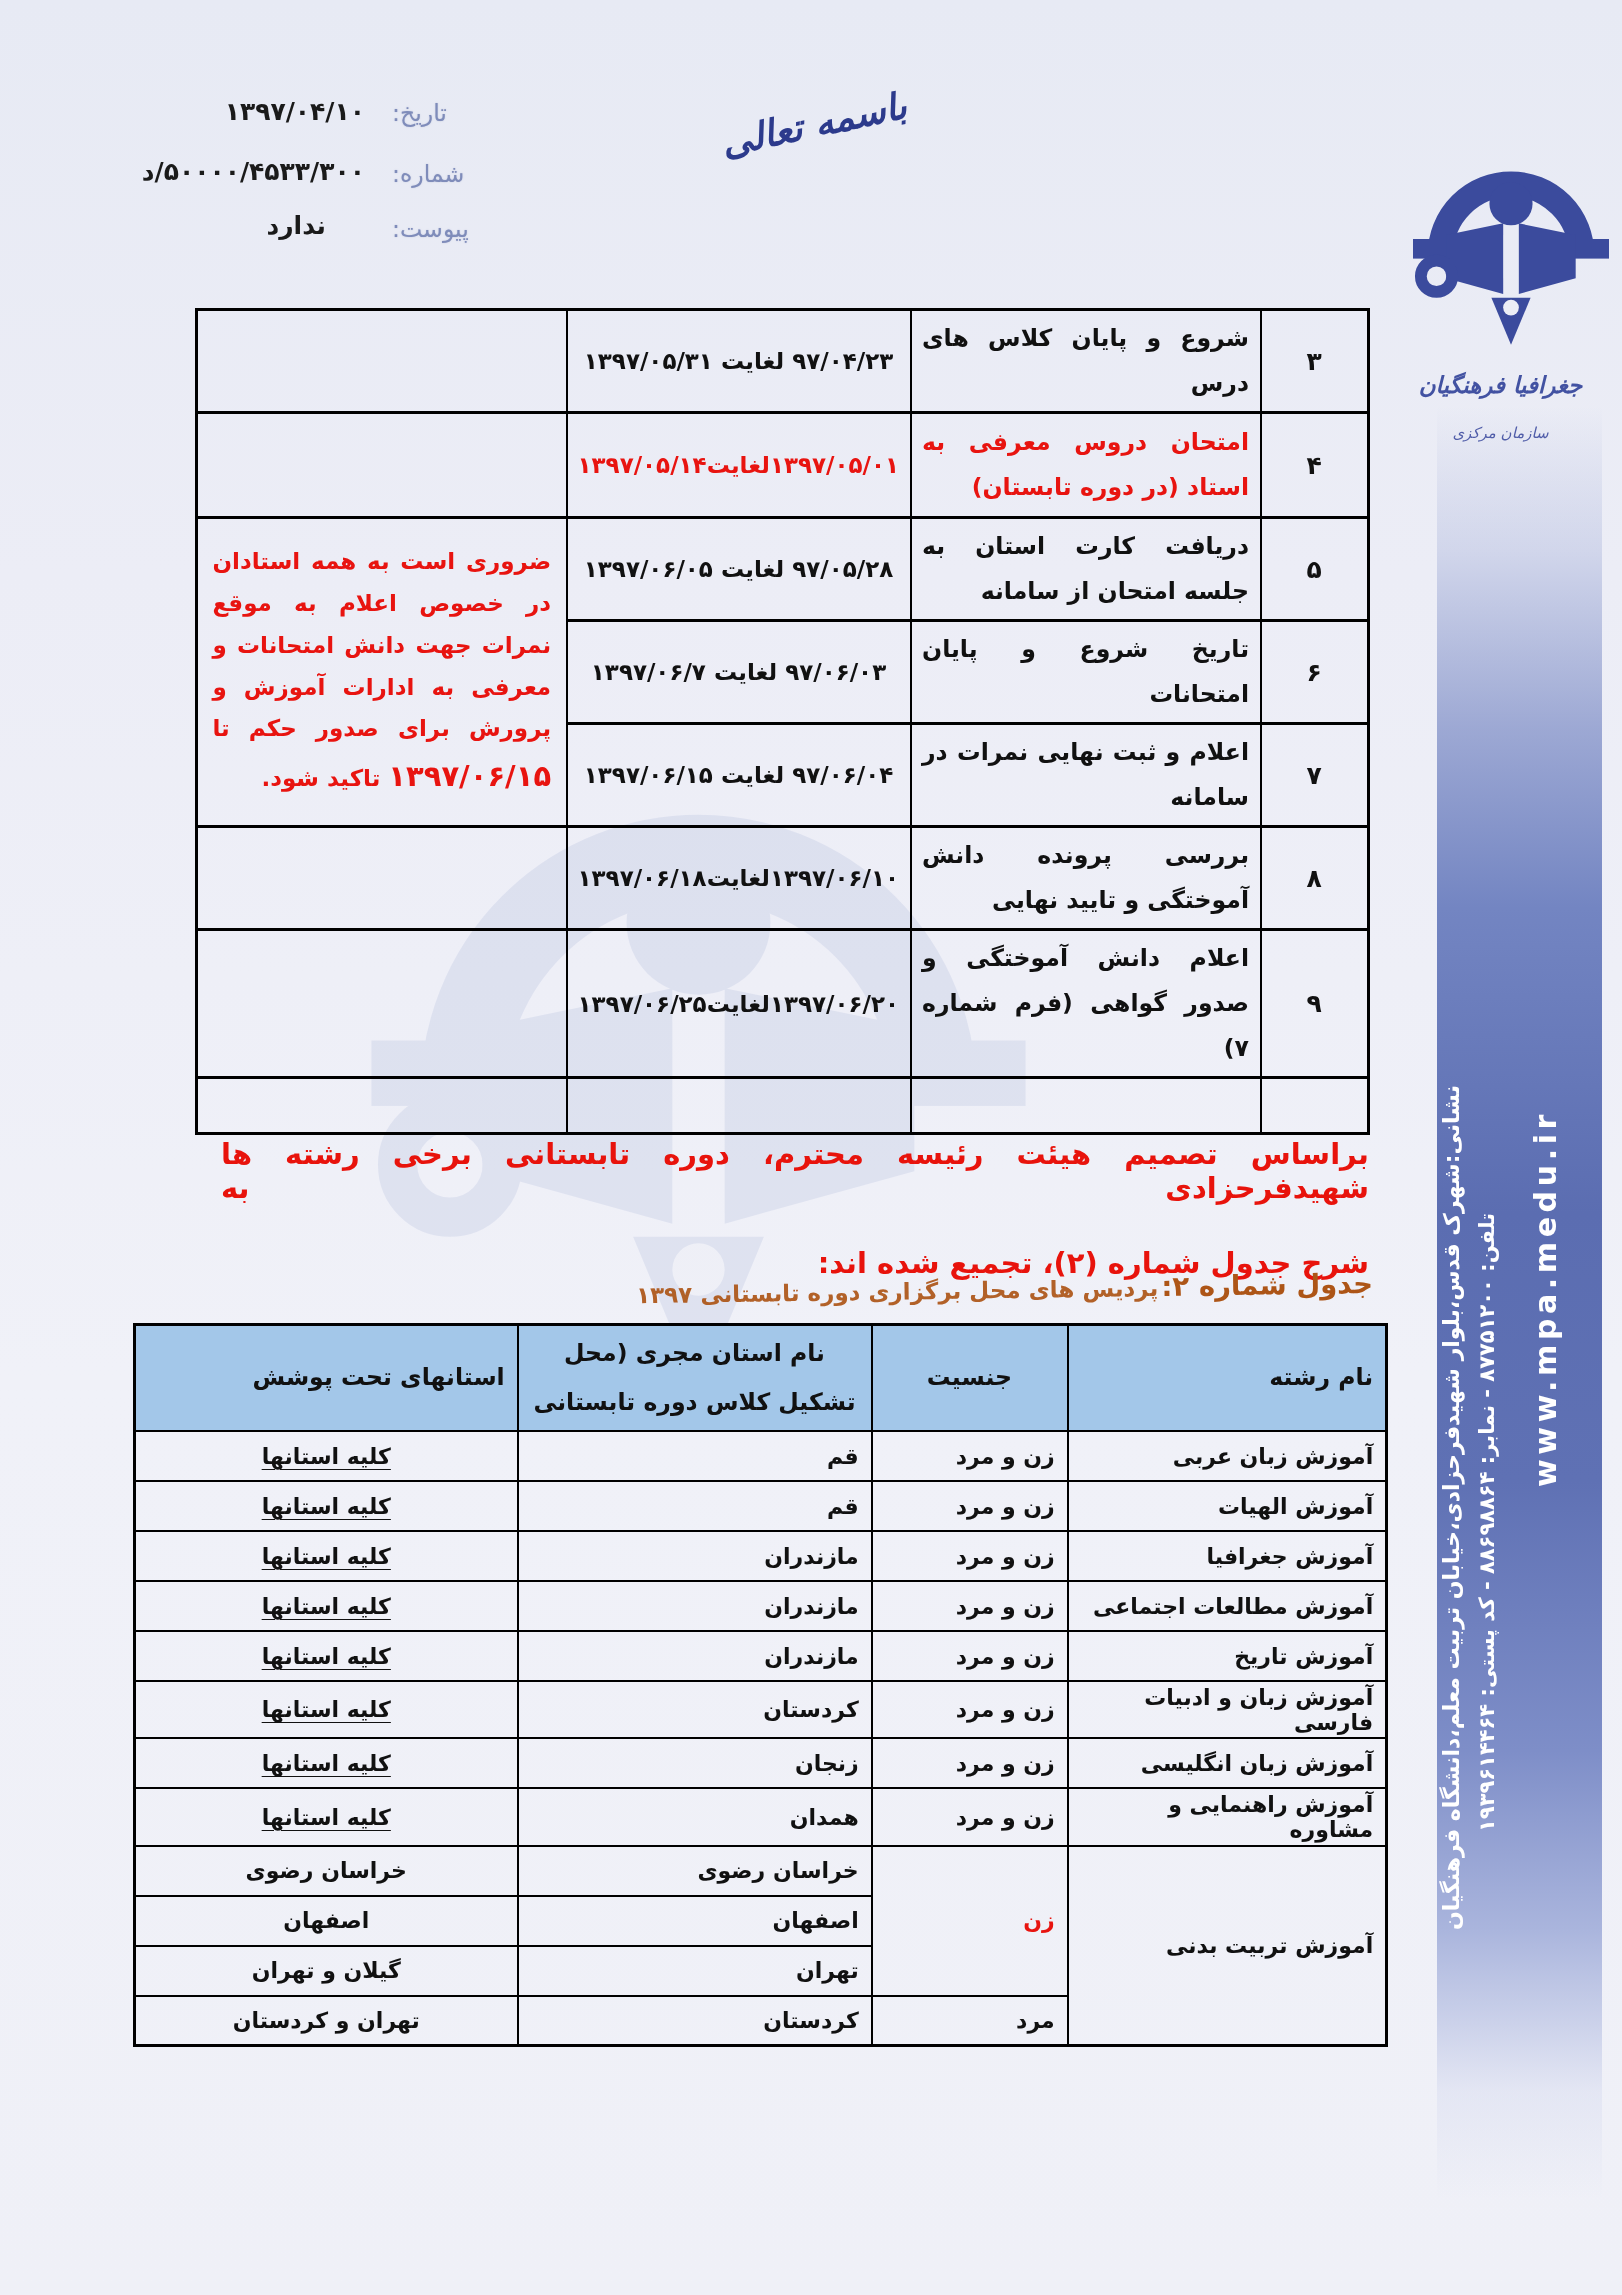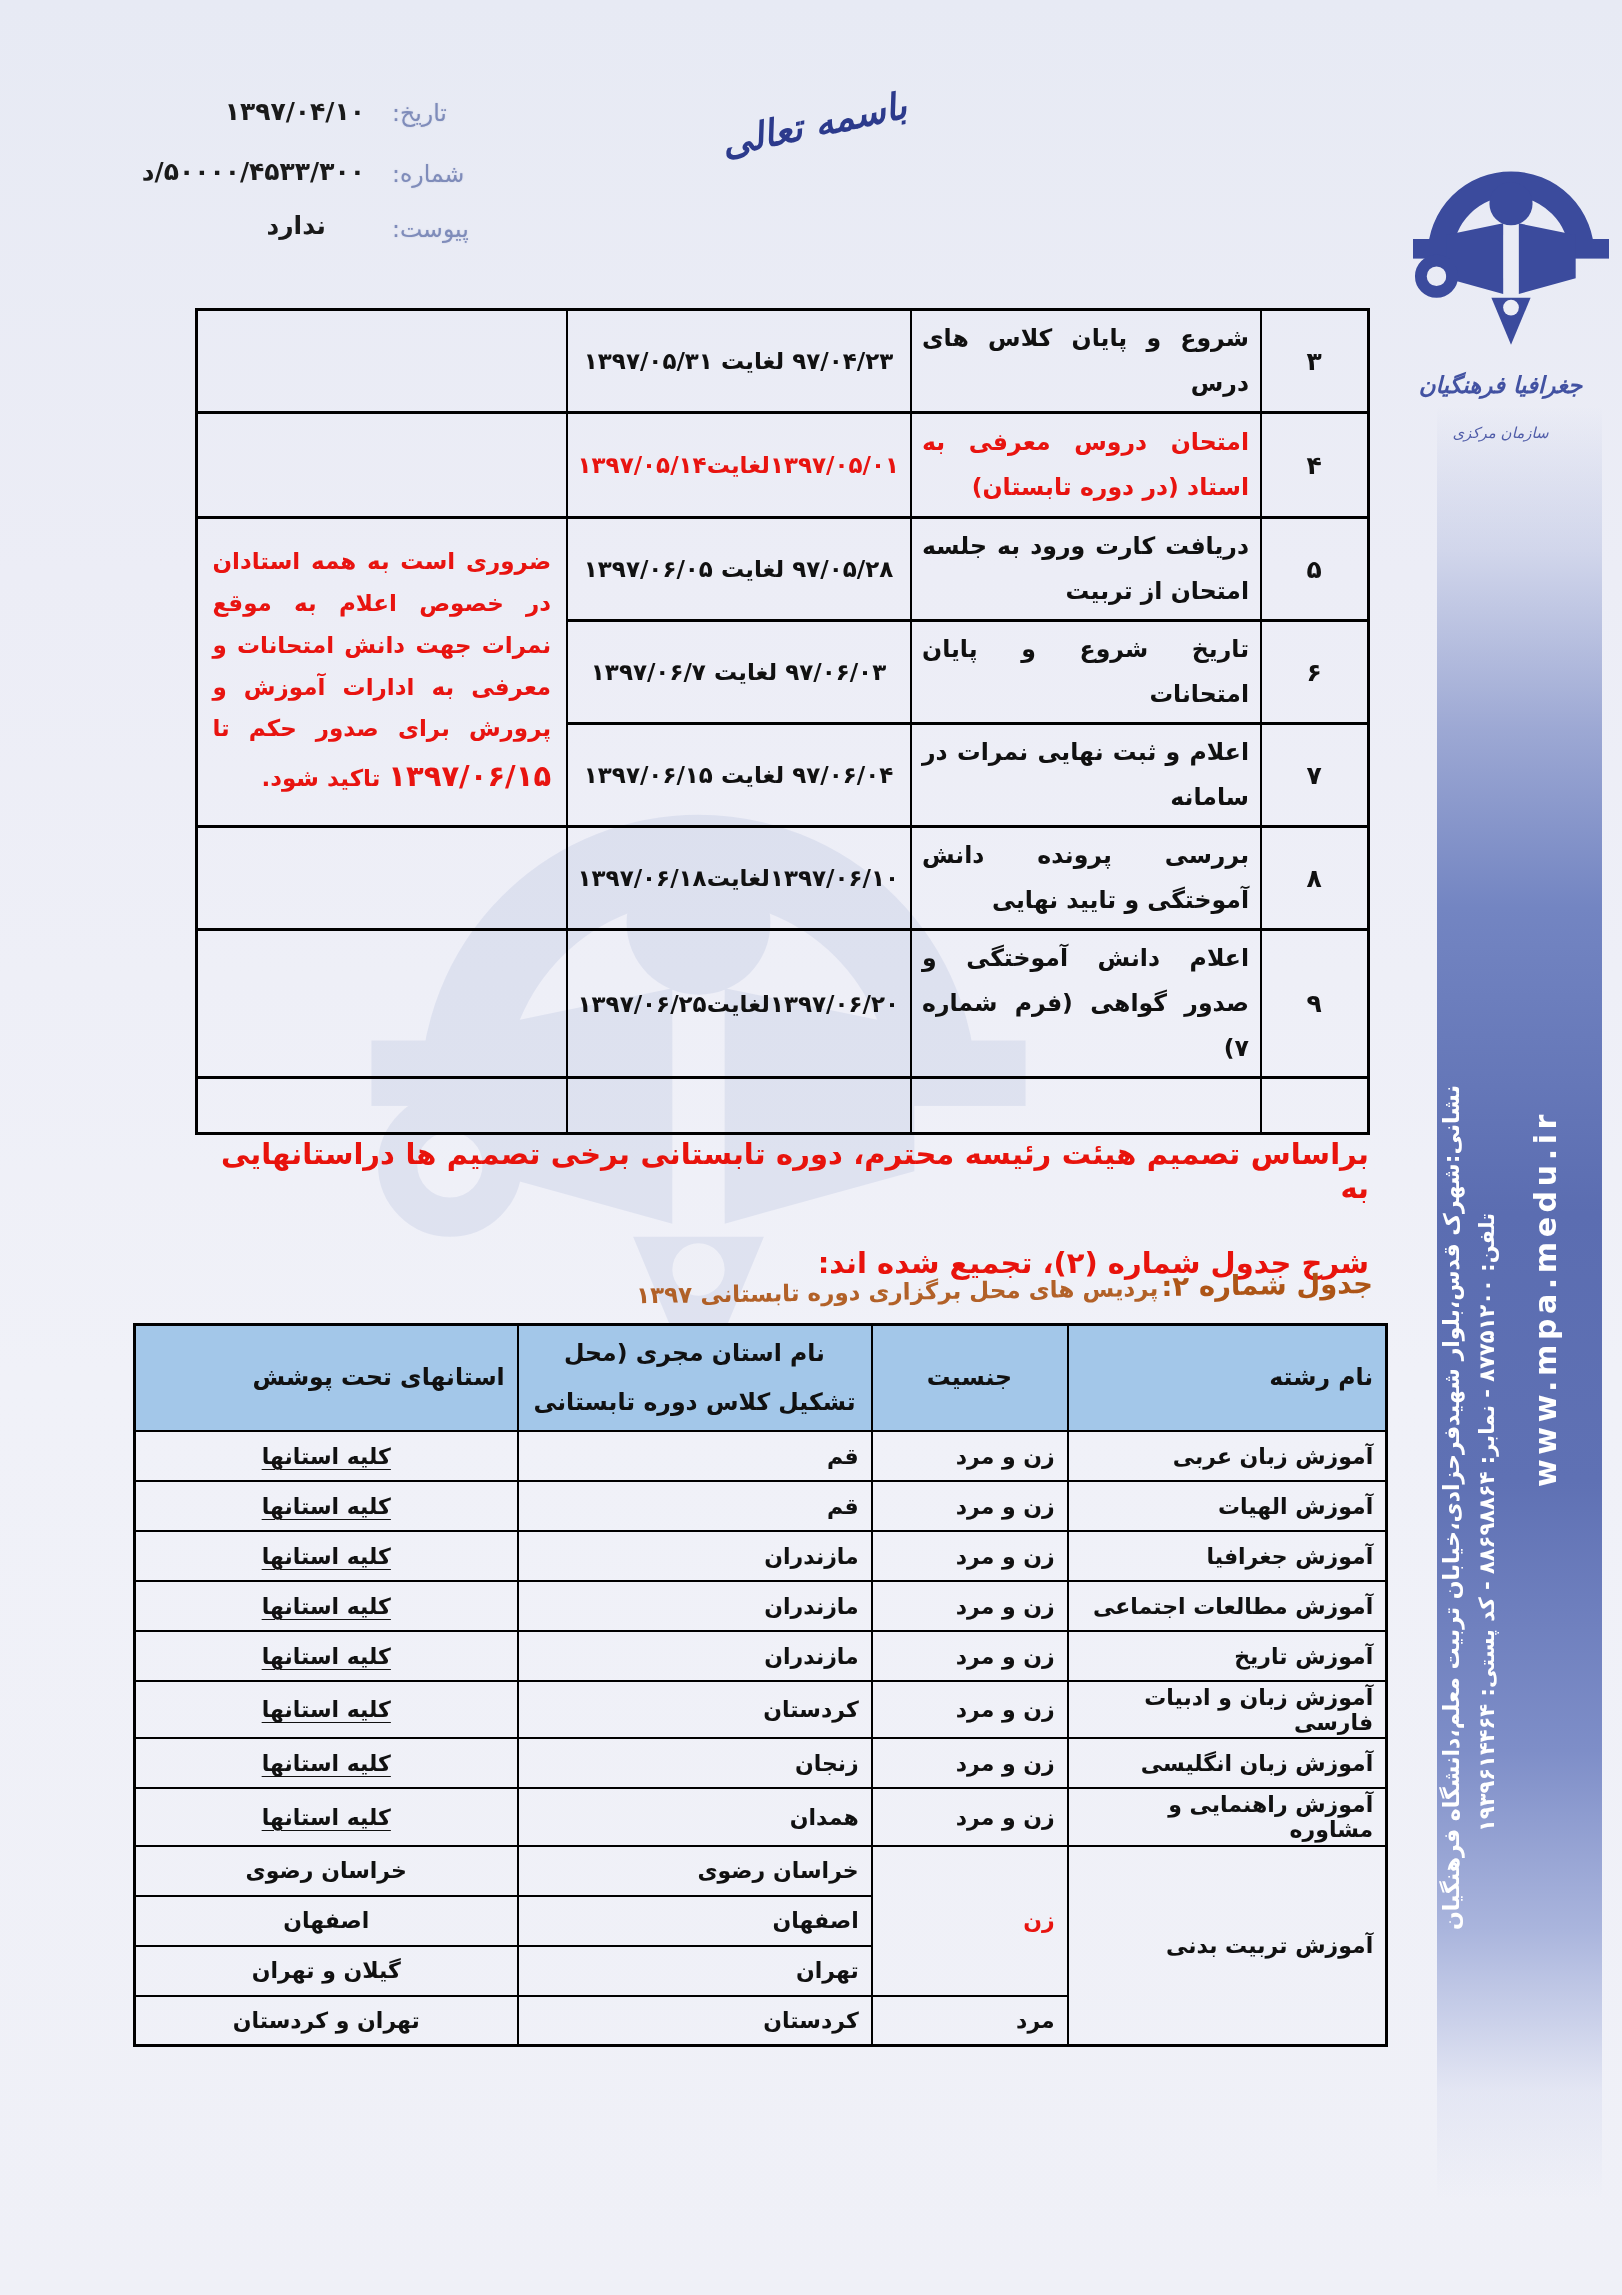--- a/index.html
+++ b/index.html
@@ -144,21 +144,21 @@
         <td class="c-note"></td>
       </tr>
       <tr class="h160">
         <td class="c-num">۴</td>
         <td class="c-desc red">امتحان دروس معرفی به استاد (در دوره تابستان)</td>
         <td class="c-date red">۱۳۹۷/۰۵/۰۱لغایت۱۳۹۷/۰۵/۱۴</td>
         <td class="c-note"></td>
       </tr>
       <tr class="h150">
         <td class="c-num">۵</td>
-        <td class="c-desc">دریافت کارت ورود به جلسه امتحان از تربیت</td>
+        <td class="c-desc">دریافت کارت استان به جلسه امتحان از سامانه</td>
         <td class="c-date">۹۷/۰۵/۲۸ لغایت ۱۳۹۷/۰۶/۰۵</td>
         <td class="c-note" rowspan="3">
           <div class="note-text"><span>ضروری است به همه استادان در خصوص اعلام به موقع نمرات جهت دانش امتحانات و معرفی به ادارات آموزش و پرورش برای صدور حکم تا </span><span class="note-date">۱۳۹۷/۰۶/۱۵</span><span> تاکید شود.</span></div>
         </td>
       </tr>
       <tr class="h75">
         <td class="c-num">۶</td>
         <td class="c-desc">تاریخ شروع و پایان امتحانات</td>
         <td class="c-date">۹۷/۰۶/۰۳ لغایت ۱۳۹۷/۰۶/۷</td>
       </tr>
@@ -182,21 +182,21 @@
       <tr class="h85">
         <td></td>
         <td></td>
         <td></td>
         <td></td>
       </tr>
     </tbody>
   </table>
 
   <div class="abs paragraph">
-    <div class="pline1">براساس تصمیم هیئت رئیسه محترم، دوره تابستانی برخی تصمیم ها دراستانهایی به</div>
+    <div class="pline1">براساس تصمیم هیئت رئیسه محترم، دوره تابستانی برخی رشته ها شهیدفرحزادی به</div>
     <div class="pline2">شرح جدول شماره (۲)، تجمیع شده اند:</div>
   </div>
 
   <div class="abs t2caption">
     <span class="cap-bold">جدول شماره ۲:</span>
     <span class="cap-rest">پردیس های محل برگزاری دوره تابستانی ۱۳۹۷</span>
   </div>
 
   <table class="abs t2">
     <colgroup>

